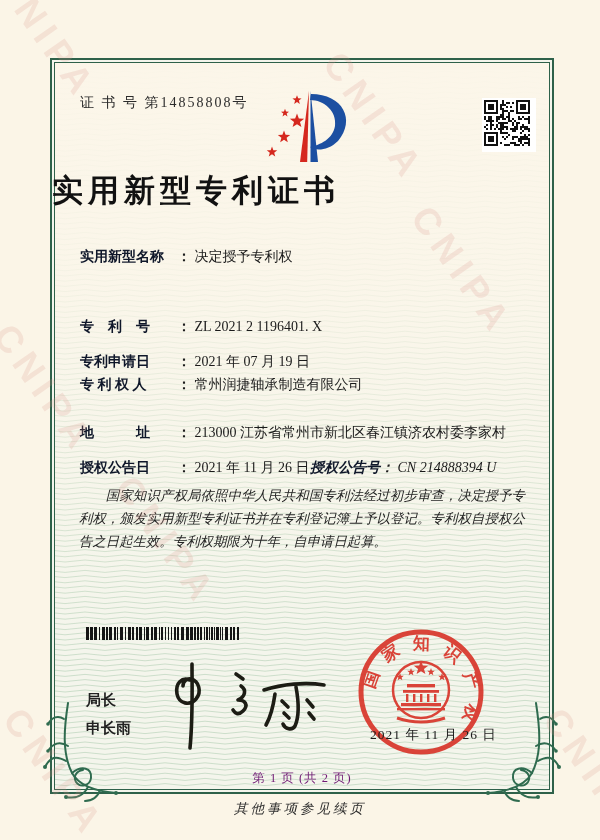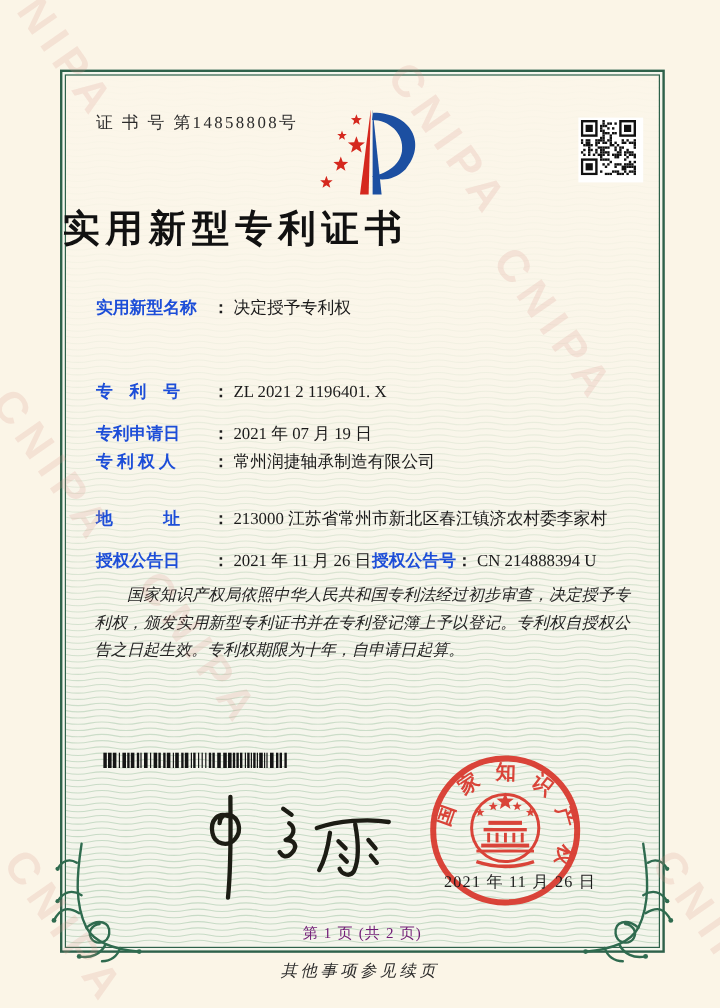--- a/index.html
+++ b/index.html
@@ -38,24 +38,24 @@
   
   .cert-no{position:absolute;left:28px;top:34px;font-size:14px;letter-spacing:2px;color:#2b2b2b;}
   .logo{position:absolute;left:208px;top:28px;}
   .qr{position:absolute;left:430px;top:38px;width:50px;height:50px;background:#fff;padding:2px;}
   .title{
     position:absolute;left:0;top:110px;width:100%;
     font-size:31px;font-weight:bold;letter-spacing:5px;color:#111;
   }
   
   .frow{position:absolute;left:28px;width:450px;font-size:14px;white-space:nowrap;}
-  .flabel{font-weight:bold;display:inline-block;min-width:97px;white-space:pre;color:#1d4ed8;}
+  .flabel{font-weight:bold;display:inline-block;min-width:97px;white-space:pre;color:#0f172a;}
   .fcolon{font-weight:bold;}
   .fvalue{color:#1a1a1a;}
-  .fpair2{position:absolute;left:230px;top:0;white-space:nowrap;}
+  .fpair2{position:absolute;left:230px;top:0;white-space:nowrap;font-style:italic;}
   
   .law{
     position:absolute;left:27px;top:424px;width:446px;
     font-size:13.4px;line-height:23px;text-align:justify;
     font-style:italic;color:#232323;
   }
   .law p{margin:0;text-indent:2em;}
   
   .barcode{position:absolute;left:34px;top:567px;}
   .officer{position:absolute;left:34px;top:626px;font-family:"Liberation Sans","DejaVu Sans",sans-serif;
@@ -489,20 +489,24 @@
         <rect x="128" y="0" width="1" height="13" fill="#151515"></rect>
         <rect x="130" y="0" width="3" height="13" fill="#151515"></rect>
         <rect x="134" y="0" width="1" height="13" fill="#151515"></rect>
         <rect x="136" y="0" width="1" height="13" fill="#151515"></rect>
         <rect x="139" y="0" width="3" height="13" fill="#151515"></rect>
         <rect x="144" y="0" width="2" height="13" fill="#151515"></rect>
         <rect x="147" y="0" width="2" height="13" fill="#151515"></rect>
         <rect x="151" y="0" width="2" height="13" fill="#151515"></rect>
       </svg>
 
+    <div class="officer">
+      <div>局长</div>
+      <div>申长雨</div>
+    </div>
 
     <svg class="sign-svg" width="200" height="105" viewBox="0 0 200 105">
       <g stroke="#1c1c14" stroke-width="3.6" fill="none" stroke-linecap="round" stroke-linejoin="round">
         <path d="M46,24 C38,21 31,27 33,38 C35,48 46,50 52,43 C58,36 55,25 47,23 C43,22 39,25 39,30"></path>
         <path d="M48,8 C48,30 49,62 46,92"></path>
         <path d="M97,30 C103,34 101,41 94,44 C101,44 105,49 99,55 C94,60 91,57 89,54"></path>
         <path d="M92,18 l7,5"></path>
         <path d="M120,34 C138,28 162,26 180,29"></path>
         <path d="M131,38 C129,52 126,62 122,69"></path>
         <path d="M152,31 C155,47 155,61 151,70 C148,75 141,73 139,68"></path>

